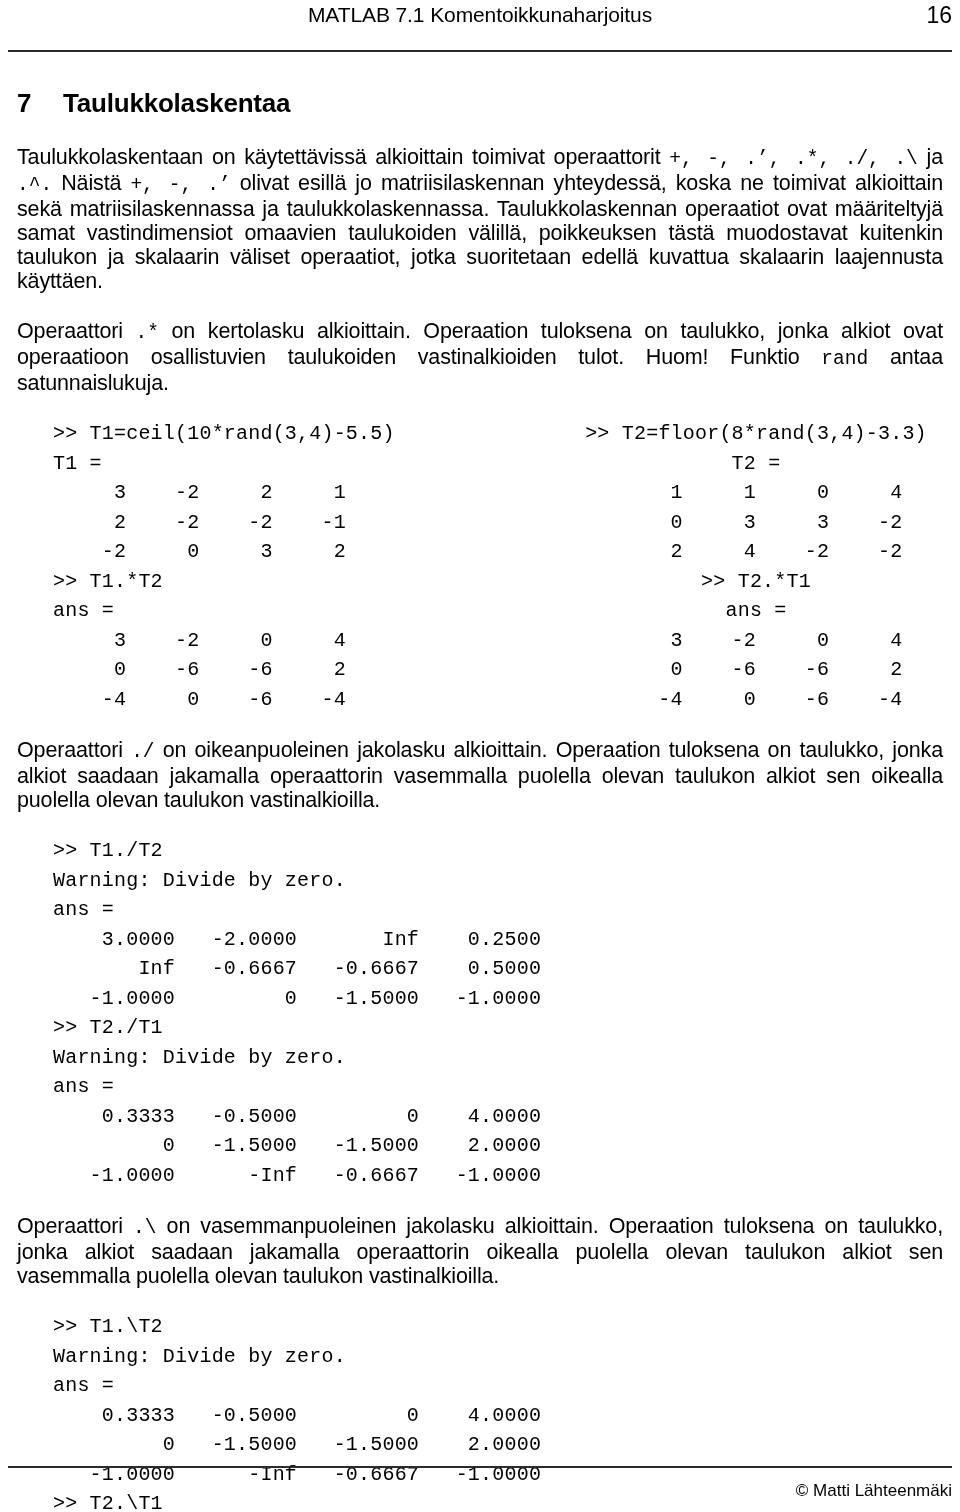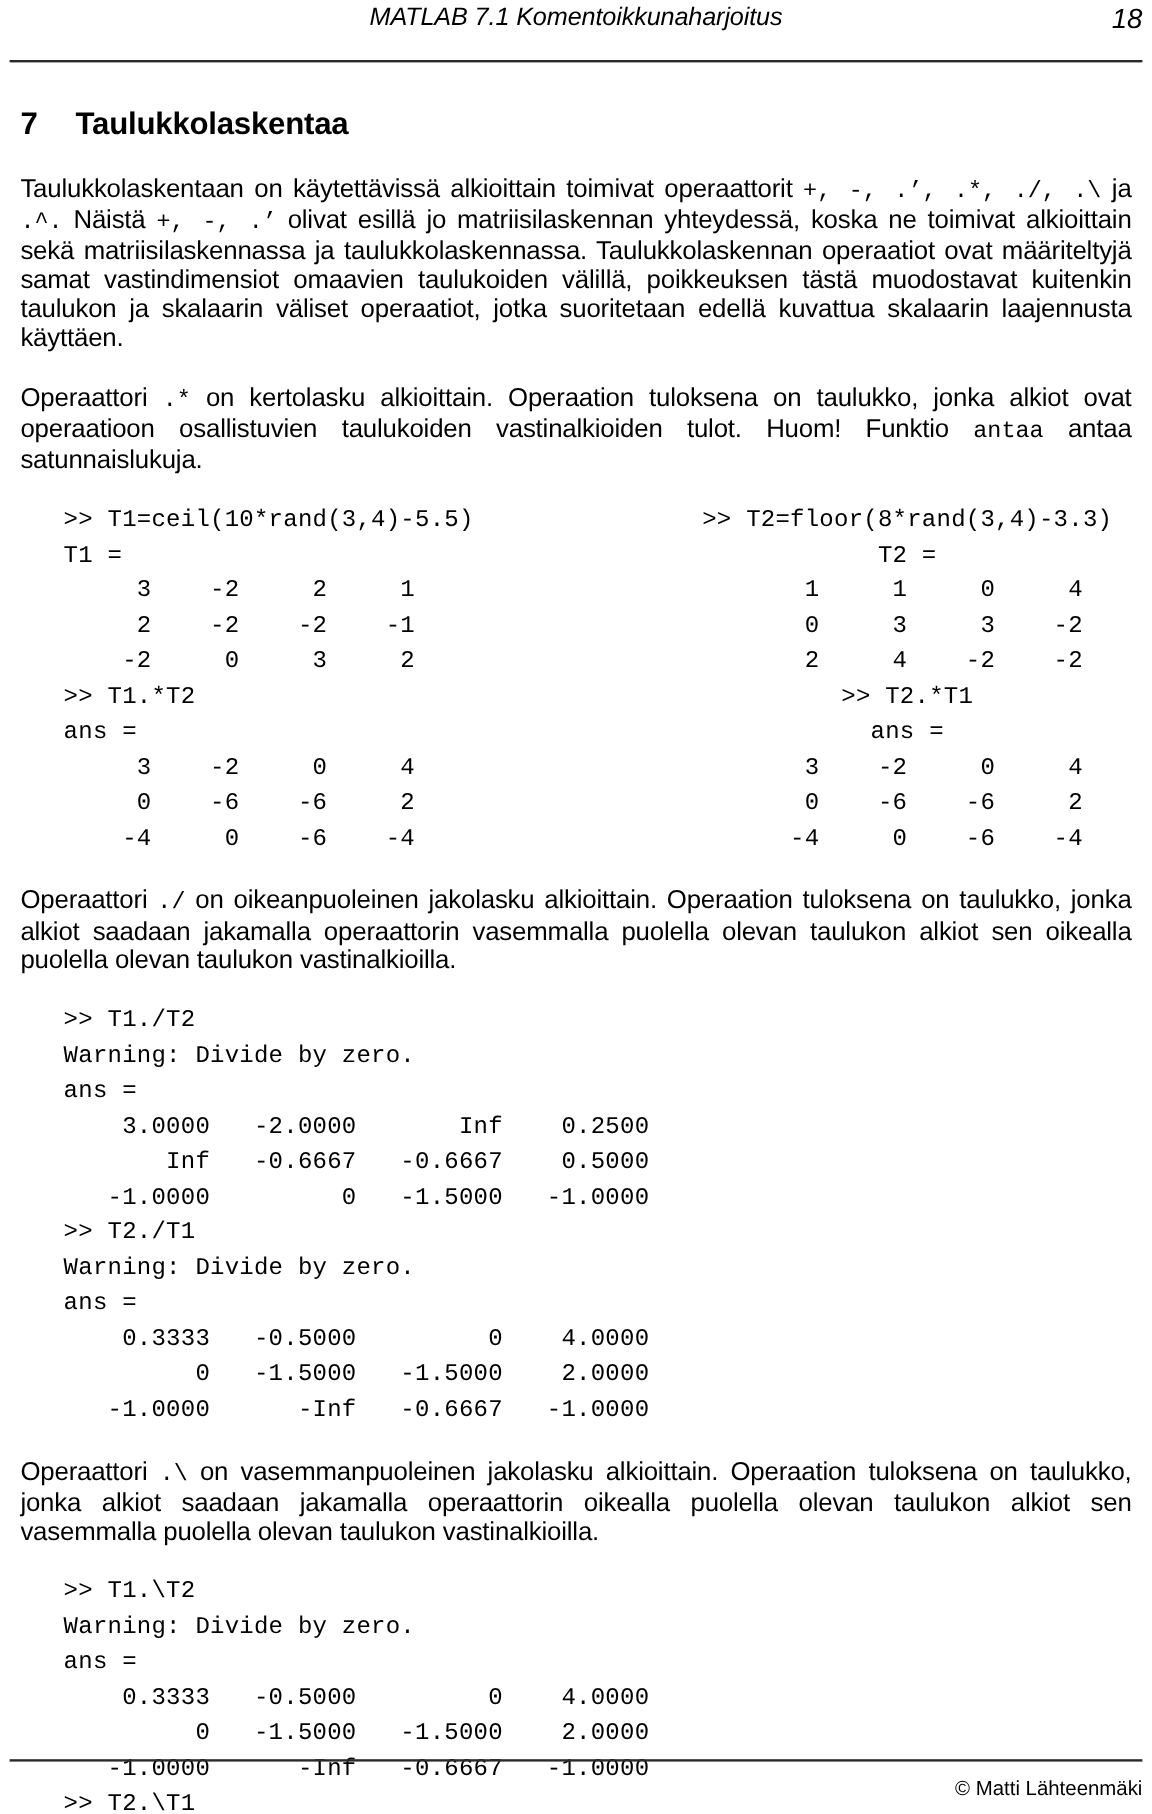--- a/index.html
+++ b/index.html
@@ -24,21 +24,20 @@
     padding: 0 8px;
   }
 
   
   .header {
     position: relative;
     height: 46px;
     display: flex;
     align-items: flex-start;
     justify-content: center;
-    font-style: italic;
   }
   .header-title {
     font-size: 21px;
     line-height: 30px;
     letter-spacing: -0.1px;
     white-space: nowrap;
   }
   .header-pageno {
     position: absolute;
     right: 0;
@@ -123,34 +122,34 @@
     padding-top: 8px;
   }
 </style>
 </head>
 <body>
 
 <div class="page">
 
   <div class="header">
     <span class="header-title">MATLAB 7.1 Komentoikkunaharjoitus</span>
-    <span class="header-pageno">18</span>
+    <span class="header-pageno">16</span>
   </div>
   <hr class="rule header-rule">
 
   <div class="content">
 
     <h1 class="section-heading">
       <span class="section-number">7</span>
       <span class="section-title">Taulukkolaskentaa</span>
     </h1>
 
     <p class="body"><span>Taulukkolaskentaan on käytettävissä alkioittain toimivat operaattorit </span><code>+, -, .’, .*, ./, .\</code><span> ja </span><code>.^.</code><span> Näistä </span><code>+, -, .’</code><span> olivat esillä jo matriisilaskennan yhteydessä, koska ne toimivat alkioittain sekä matriisilaskennassa ja taulukkolaskennassa. Taulukkolaskennan operaatiot ovat määriteltyjä samat vastindimensiot omaavien taulukoiden välillä, poikkeuksen tästä muodostavat kuitenkin taulukon ja skalaarin väliset operaatiot, jotka suoritetaan edellä kuvattua skalaarin laajennusta käyttäen.</span></p>
 
-    <p class="body"><span>Operaattori </span><code>.*</code><span> on kertolasku alkioittain. Operaation tuloksena on taulukko, jonka alkiot ovat operaatioon osallistuvien taulukoiden vastinalkioiden tulot. Huom! Funktio </span><code>antaa</code><span> antaa satunnaislukuja.</span></p>
+    <p class="body"><span>Operaattori </span><code>.*</code><span> on kertolasku alkioittain. Operaation tuloksena on taulukko, jonka alkiot ovat operaatioon osallistuvien taulukoiden vastinalkioiden tulot. Huom! Funktio </span><code>rand</code><span> antaa satunnaislukuja.</span></p>
 
     <div class="gap-before-code"></div>
 
     <div class="code-columns">
       <pre class="code-block code-col-left">&gt;&gt; T1=ceil(10*rand(3,4)-5.5)
 T1 =
      3    -2     2     1
      2    -2    -2    -1
     -2     0     3     2
 &gt;&gt; T1.*T2

